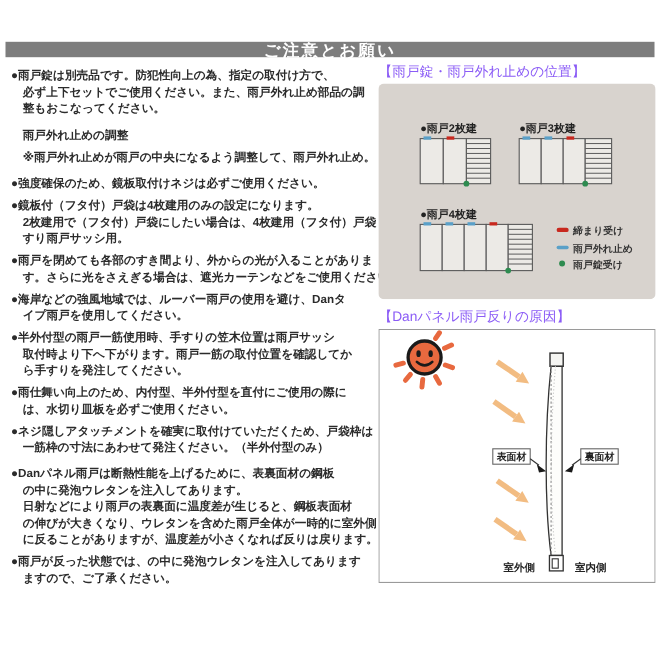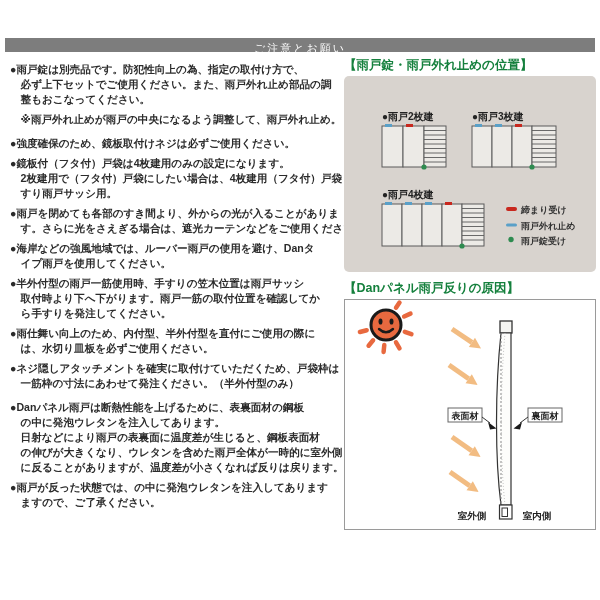--- a/index.html
+++ b/index.html
@@ -1,28 +1,28 @@
 <!DOCTYPE html>
 <html><head>
 <meta charset="utf-8">
 <style>
   html,body{margin:0;padding:0;background:#fff;}
   .page{position:relative;width:600px;height:600px;background:#ffffff;overflow:hidden;
         font-family:"Liberation Sans","DejaVu Sans",sans-serif;color:#2b2b2b;}
   .header-bar{position:absolute;left:5px;right:5px;top:38px;height:14px;background:#7d7d7d;
         text-align:center;}
-  .header-bar span{color:#ffffff;font-size:11px;font-weight:normal;line-height:14px;letter-spacing:2px;}
+  .header-bar span{color:#ffffff;font-size:15px;font-weight:bold;line-height:14px;letter-spacing:2px;}
   .left-col{position:absolute;left:5px;top:57px;width:338px;font-size:10.6px;line-height:15px;
         font-weight:bold;color:#2b2b2b;}
   .note{margin:5px;white-space:pre;}
   .note.bullet{padding-left:10.6px;text-indent:-10.6px;}
   .note.indent{padding-left:10.6px;}
   .gap-top{margin-top:9px;}
   .right-col{position:absolute;left:344px;top:0;width:252px;}
-  .box-title{position:absolute;left:0;font-size:12.5px;font-weight:bold;color:#15803d;white-space:pre;}
+  .box-title{position:absolute;left:0;font-size:12.5px;font-weight:normal;color:#8b5cf6;white-space:pre;}
   .pos-title{top:57px;}
   .warp-title{top:280px;}
   .pos-panel{position:absolute;left:0;top:76px;}
   .warp-box{position:absolute;left:0;top:299px;}
   .dlabel{font-size:10px;font-weight:bold;fill:#222;}
   .legend-text{font-size:9px;font-weight:bold;fill:#333;}
   .shutter{fill:#eceae6;stroke:#5a5a5a;stroke-width:1;}
   .hline{stroke:#5a5a5a;stroke-width:0.9;}
   .small-label{font-size:9px;font-weight:bold;fill:#222;}
   .side-label{font-size:9.5px;font-weight:bold;fill:#222;}
@@ -33,20 +33,21 @@
 <div class="page">
 
   <div class="header-bar">
     <span>ご注意とお願い</span>
   </div>
 
   <div class="left-col">
     <p class="note bullet">●雨戸錠は別売品です。防犯性向上の為、指定の取付け方で、
 必ず上下セットでご使用ください。また、雨戸外れ止め部品の調
 整もおこなってください。</p>
+    <p class="note indent gap-top">雨戸外れ止めの調整</p>
     <p class="note indent">※雨戸外れ止めが雨戸の中央になるよう調整して、雨戸外れ止め。</p>
     <p class="note bullet gap-top">●強度確保のため、鏡板取付けネジは必ずご使用ください。</p>
     <p class="note bullet">●鏡板付（フタ付）戸袋は4枚建用のみの設定になります。
 2枚建用で（フタ付）戸袋にしたい場合は、4枚建用（フタ付）戸袋
 すり雨戸サッシ用。</p>
     <p class="note bullet">●雨戸を閉めても各部のすき間より、外からの光が入ることがありま
 す。さらに光をさえぎる場合は、遮光カーテンなどをご使用ください。</p>
     <p class="note bullet">●海岸などの強風地域では、ルーバー雨戸の使用を避け、Danタ
 イプ雨戸を使用してください。</p>
     <p class="note bullet">●半外付型の雨戸一筋使用時、手すりの笠木位置は雨戸サッシ

